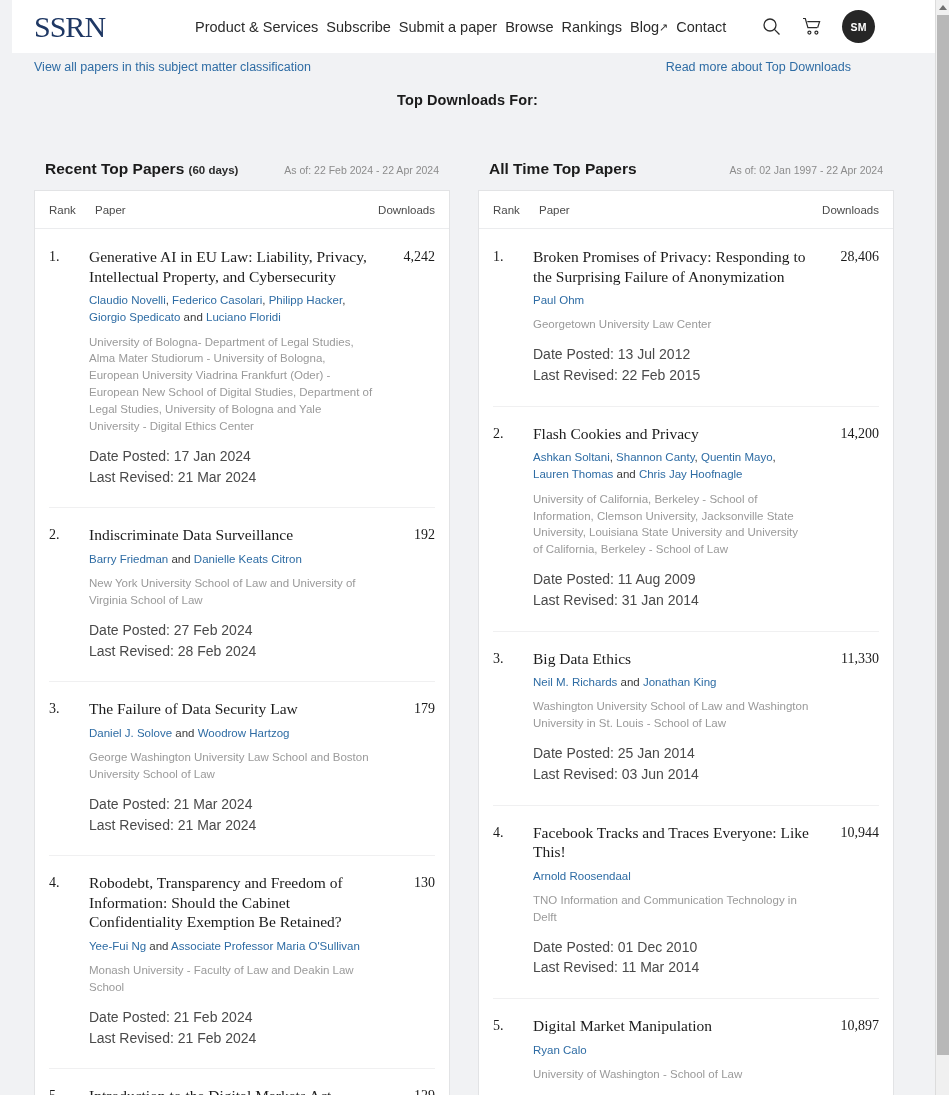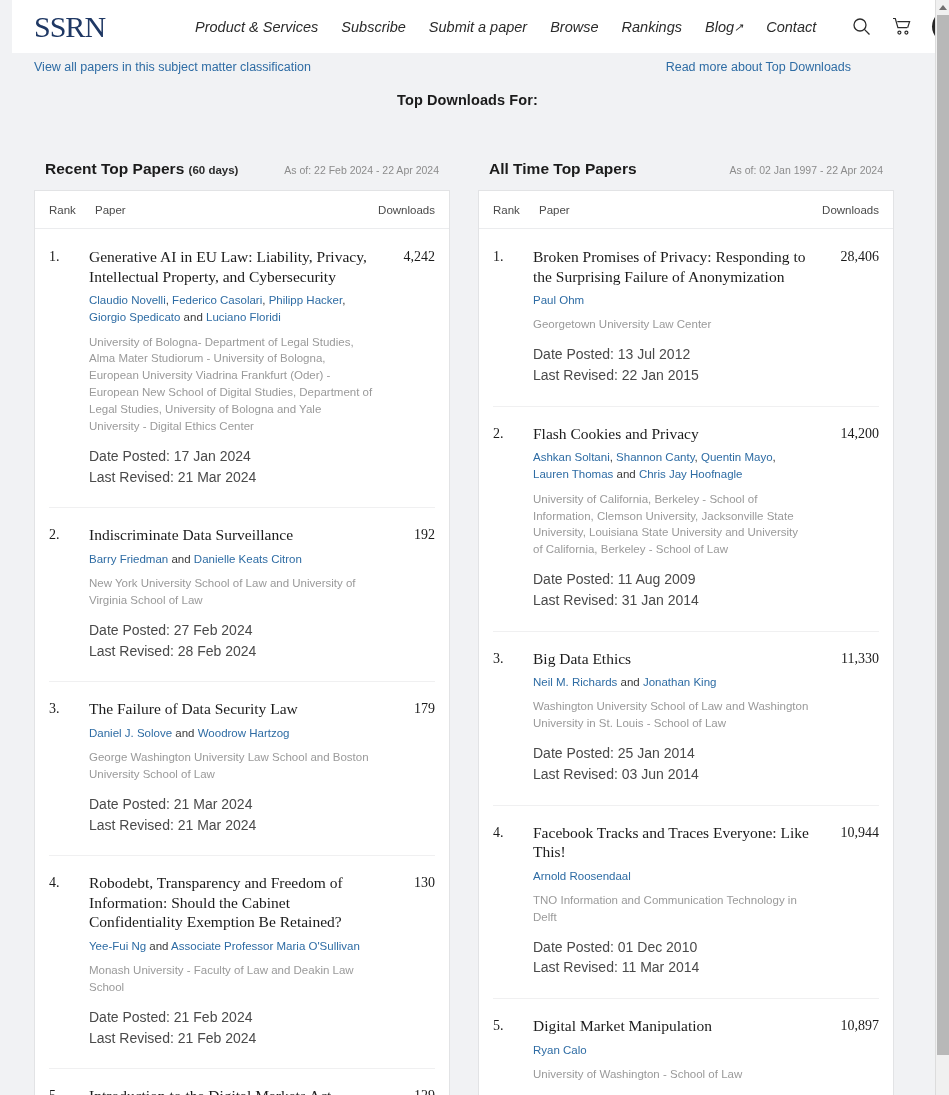--- a/index.html
+++ b/index.html
@@ -21,23 +21,22 @@
   }
   .logo {
     margin-left: 22px;
     font-family: "Liberation Serif", serif;
     font-size: 30px; font-weight: 400;
     color: #1f3864; letter-spacing: -1px;
     line-height: 1;
     cursor: pointer;
   }
   .nav {
-    display: flex; align-items: center; gap: 23px;
+    display: flex; align-items: center; gap: 8px;
     margin-left: 90px;
-    font-style: italic;
   }
   .nav a {
     font-size: 14.5px; color: #2b2b2b; text-decoration: none;
     white-space: nowrap; cursor: pointer;
   }
   .nav a .ext { font-size: 11px; position: relative; top: -1px; }
   .hdr-icons {
     display: flex; align-items: center; gap: 19px;
     margin-left: 34px;
   }
@@ -315,21 +314,21 @@
       </div>
       <div id="alltime-rows">
           <div class="row">
             <div class="rank">1.</div>
             <div class="body">
               <div class="ptitle">Broken Promises of Privacy: Responding to the Surprising Failure of Anonymization</div>
               <div class="authors"><a>Paul Ohm</a></div>
               <div class="affil">Georgetown University Law Center</div>
               <div class="dates">
                 <div>Date Posted: 13 Jul 2012</div>
-                <div>Last Revised: 22 Jan 2015</div>
+                <div>Last Revised: 22 Feb 2015</div>
               </div>
             </div>
             <div class="dl wide">28,406</div>
           </div>
           <div class="row">
             <div class="rank">2.</div>
             <div class="body">
               <div class="ptitle">Flash Cookies and Privacy</div>
               <div class="authors"><a>Ashkan Soltani</a>, <a>Shannon Canty</a>, <a>Quentin Mayo</a>, <a>Lauren Thomas</a> and <a>Chris Jay Hoofnagle</a></div>
               <div class="affil">University of California, Berkeley - School of Information, Clemson University, Jacksonville State University, Louisiana State University and University of California, Berkeley - School of Law</div>

